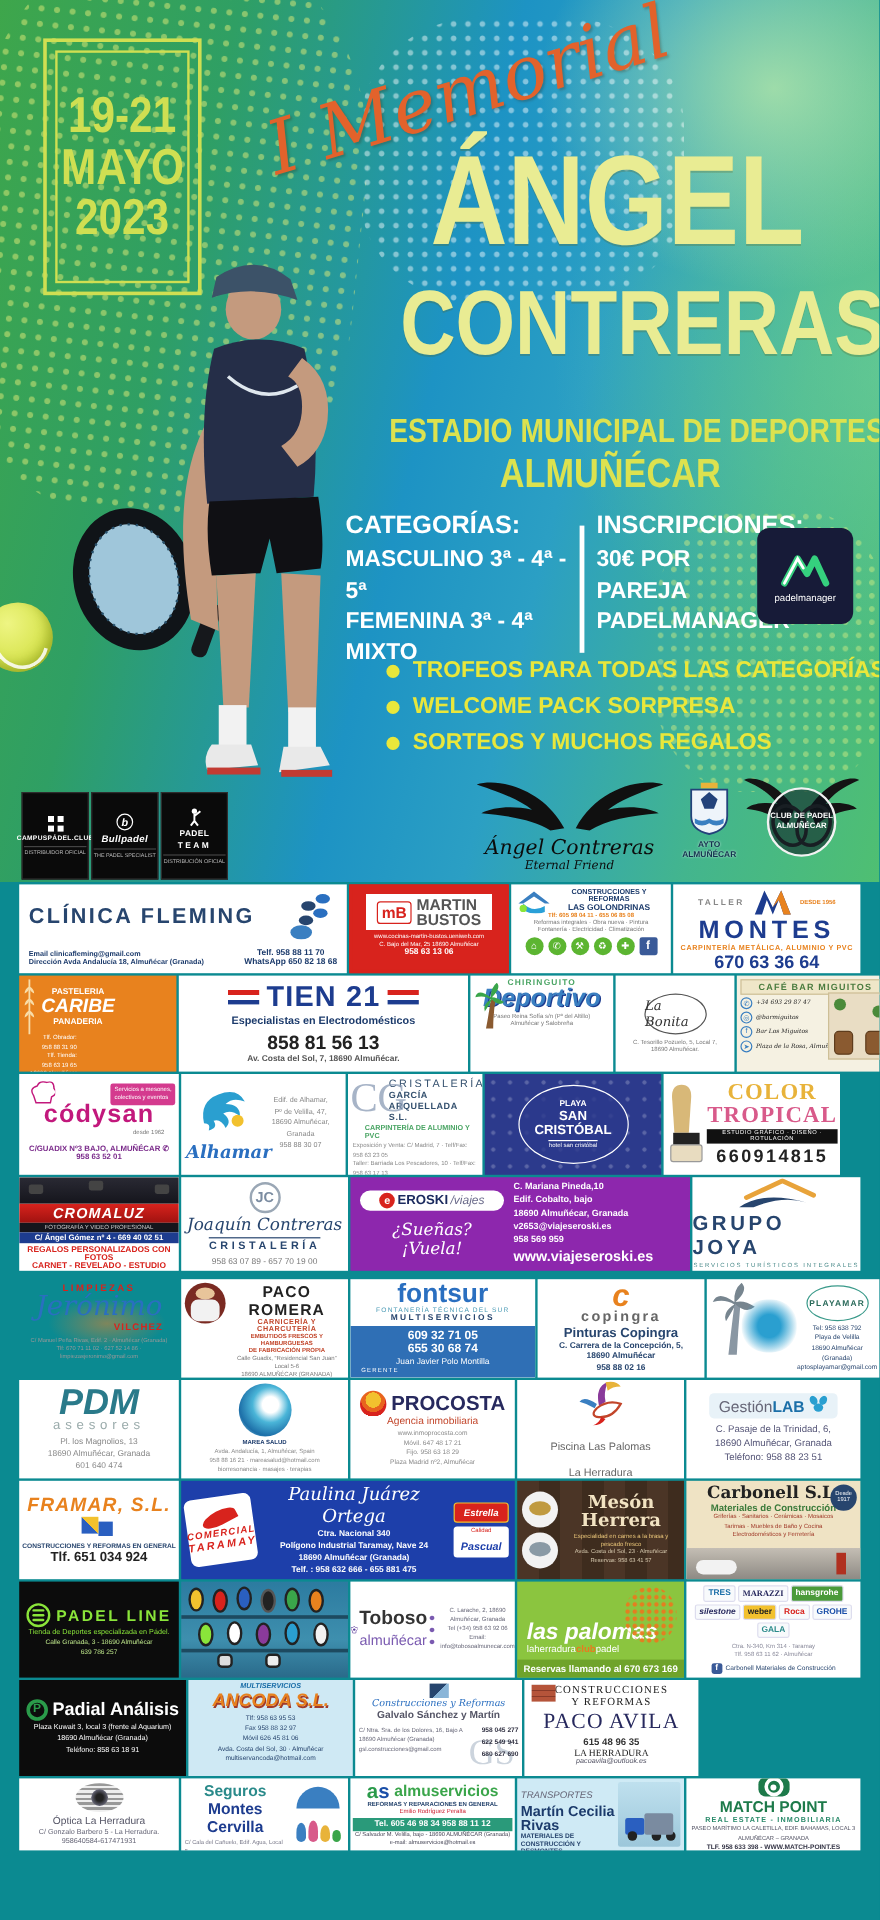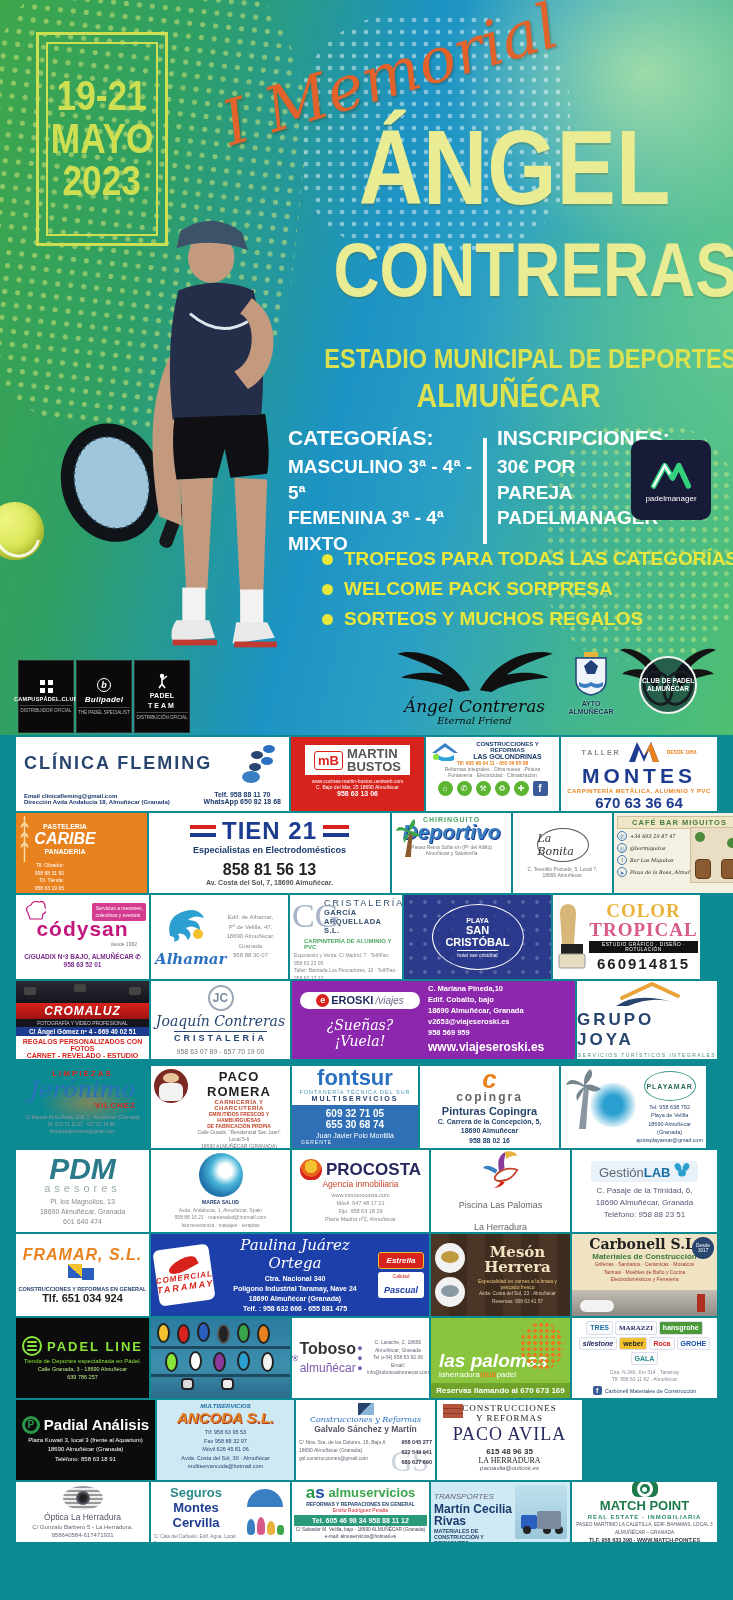--- a/index.html
+++ b/index.html
@@ -737,21 +737,21 @@
         <div class="rom-r">
           <div class="rom-name">PACO ROMERA</div>
           <div class="rom-sub">CARNICERÍA Y CHARCUTERÍA</div>
           <div class="rom-l">EMBUTIDOS FRESCOS Y HAMBURGUESAS</div>
           <div class="rom-l">DE FABRICACIÓN PROPIA</div>
           <div class="rom-a">Calle Guadix, “Residencial San Juan” Local 5-6</div>
           <div class="rom-a">18690 ALMUÑÉCAR (GRANADA)</div>
 
         </div>
       </div>
-      <div class="card fontsur" style="width:126px">
+      <div class="card fontsur" style="width:154px">
         <div class="fs-name">fontsur</div>
         <div class="fs-s1">FONTANERÍA TÉCNICA DEL SUR</div>
         <div class="fs-s2">MULTISERVICIOS</div>
         <div class="fs-blue">
           <div class="fs-tel">609 32 71 05</div>
           <div class="fs-tel">655 30 68 74</div>
           <div class="fs-p">Juan Javier Polo Montilla</div>
           <div class="fs-r">GERENTE</div>
         </div>
       </div>

